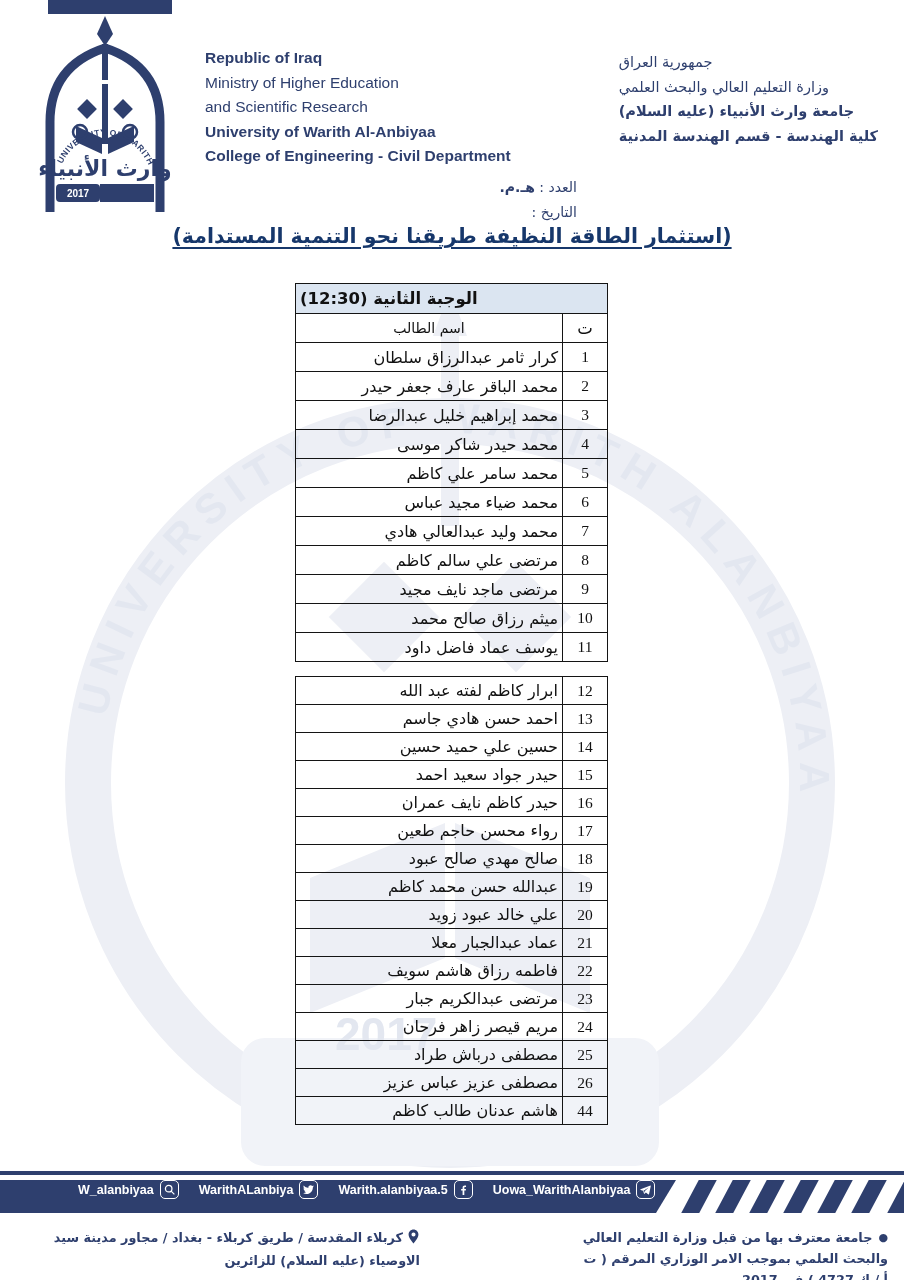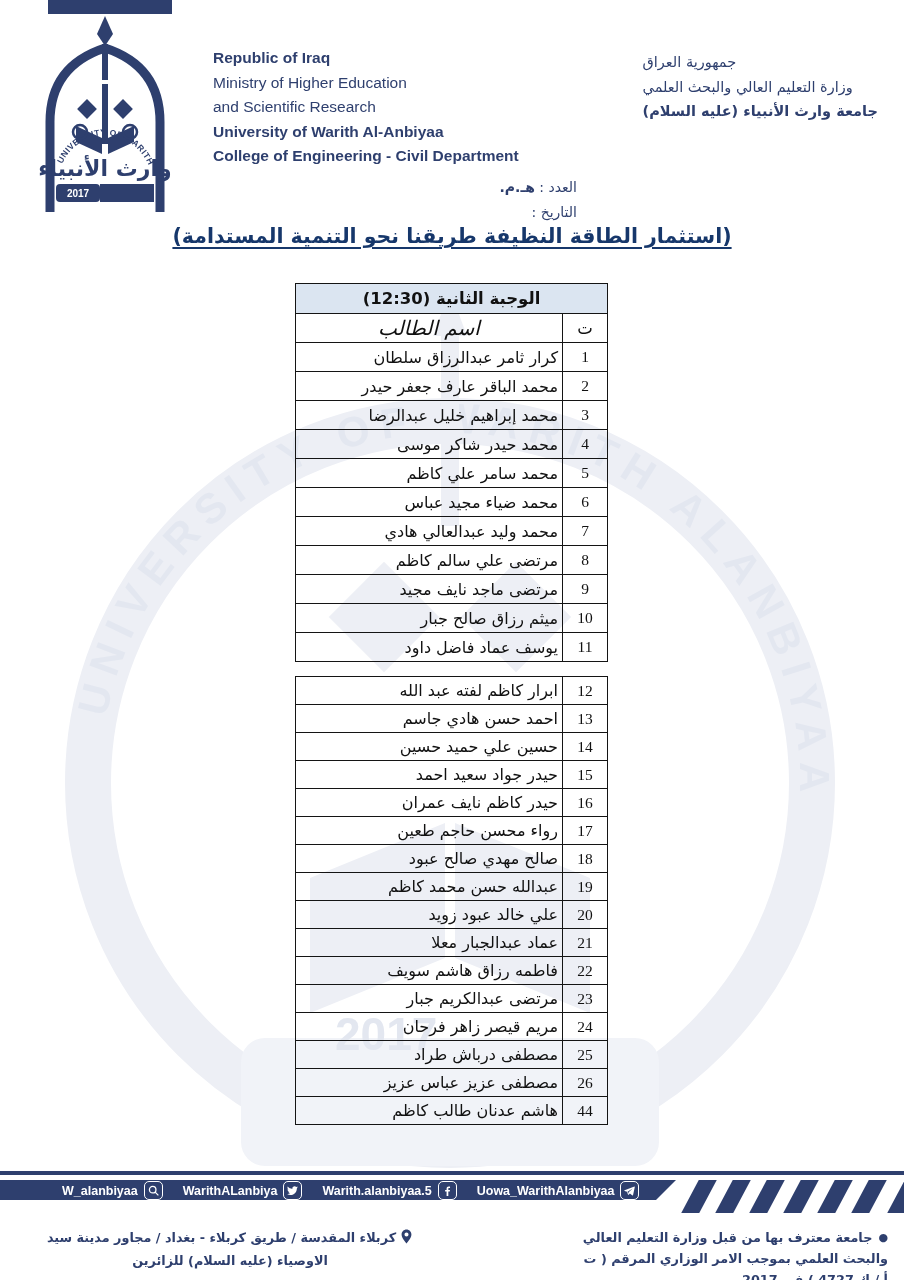--- a/index.html
+++ b/index.html
@@ -4,61 +4,61 @@
 <style>
   html,body{margin:0;padding:0;background:#9a9a9a;}
   #page{position:relative;width:904px;height:1280px;background:#ffffff;overflow:hidden;
         font-family:"DejaVu Sans",sans-serif;margin:0 auto;}
   
   #watermark{position:absolute;left:15px;top:278px;z-index:0;pointer-events:none;}
   
   #top-band{position:absolute;left:48px;top:0;width:124px;height:14px;background:#2e3f6e;}
   #logo{position:absolute;left:34px;top:14px;width:142px;height:204px;}
   #en-block{position:absolute;left:205px;top:46px;color:#2e3f6e;
-            font-family:"Liberation Sans",sans-serif;font-size:15.5px;line-height:24.6px;margin-left:8px;}
+            font-family:"Liberation Sans",sans-serif;font-size:15.5px;line-height:24.6px;}
   .en-bold{font-weight:bold;}
   #ar-block{position:absolute;right:26px;top:50px;direction:rtl;text-align:left;
             color:#2e3f6e;font-size:14.5px;line-height:24.6px;}
   .ar-bold{font-weight:bold;}
   #issue-block{position:absolute;right:327px;top:175px;direction:rtl;text-align:right;
                color:#2e3f6e;font-size:14px;line-height:25px;}
   #issue-block .val{font-weight:bold;}
   #doc-title{position:absolute;left:0;top:224px;width:904px;text-align:center;
              direction:rtl;color:#16376b;font-size:20.5px;font-weight:bold;}
   #doc-title span{text-decoration:underline;text-underline-offset:4px;}
   
   .rtable{position:absolute;left:295px;width:313px;border-collapse:collapse;
           direction:rtl;z-index:1;}
   #table1{top:283px;}
   #table2{top:676px;}
   .rtable td,.rtable th{border:1.5px solid #141414;padding:0 4px;color:#111;
           font-weight:normal;background:transparent;}
   .rtable .caption-cell{background:#dbe5f1;font-weight:bold;font-size:16.5px;
-          text-align:center;height:29px;}
-  .rtable .head-name{font-size:20px;text-align:center;height:28px;font-style:italic;}
+          text-align:left;height:29px;}
+  .rtable .head-name{font-size:14px;text-align:center;height:28px;}
   .rtable .head-num{width:36px;font-size:16.5px;text-align:center;}
   #table1 .data-row td{height:28px;}
   #table2 .data-row td{height:27px;margin-top:19px;}
   .cell-num{width:36px;text-align:center;font-size:15.5px;
             font-family:"Liberation Serif",serif;}
   .cell-name{text-align:right;font-size:16px;}
   
   #footer-line{position:absolute;left:0;top:1171px;width:904px;height:4px;background:#2e3f6e;}
-  #social-bar{position:absolute;left:0;top:1180px;width:676px;height:20px;background:#2e3f6e;
+  #social-bar{position:absolute;left:0;top:1180px;width:676px;height:33px;background:#2e3f6e;
       clip-path:polygon(0 0,100% 0,calc(100% - 20px) 100%,0 100%);
-      display:flex;align-items:flex-end;padding-left:62px;box-sizing:border-box;gap:20px;z-index:2;}
+      display:flex;align-items:flex-start;padding-left:78px;box-sizing:border-box;gap:20px;z-index:2;}
   .social-item{display:flex;align-items:center;gap:6px;color:#fff;
       font-family:"Liberation Sans",sans-serif;font-size:12.5px;font-weight:bold;cursor:pointer;}
   .social-icon{width:19px;height:19px;border:1.6px solid #fff;border-radius:5px;
       display:grid;place-items:center;box-sizing:border-box;}
   .social-icon svg{width:13px;height:13px;display:block;}
   #stripes{position:absolute;left:690px;top:1180px;width:260px;height:33px;z-index:1;}
   .stripe{position:absolute;top:0;height:33px;background:#2e3f6e;transform:skewX(-28deg);}
   #address-block{position:absolute;left:40px;top:1227px;width:380px;direction:rtl;
-      text-align:center;color:#2e3f6e;font-size:12.8px;font-weight:bold;line-height:21px;}
+      color:#2e3f6e;font-size:12.8px;font-weight:bold;line-height:21px;}
   #accred-block{position:absolute;right:16px;top:1227px;width:306px;direction:rtl;
       text-align:right;color:#2e3f6e;font-size:12.8px;font-weight:bold;line-height:21px;}
   .inline-ic{display:inline-block;vertical-align:-2px;margin-left:4px;}
   .bullet{display:inline-block;margin-left:6px;font-size:11px;vertical-align:1px;}
 </style>
 </head>
 <body>
 
 <div id="page">
 
@@ -118,20 +118,21 @@
     <div>Ministry of Higher Education</div>
     <div>and Scientific Research</div>
     <div class="en-bold">University of Warith Al-Anbiyaa</div>
     <div class="en-bold">College of Engineering - Civil Department</div>
   </div>
 
   <div id="ar-block">
     <div>جمهورية العراق</div>
     <div>وزارة التعليم العالي والبحث العلمي</div>
     <div class="ar-bold">جامعة وارث الأنبياء (عليه السلام)</div>
+    <div class="ar-bold">كلية الهندسة - قسم الهندسة المدنية</div>
   </div>
 
   <div id="issue-block">
     <div>
       <span>العدد :</span>
       <span class="val">هـ.م.</span>
     </div>
     <div>
       <span>التاريخ :</span>
     </div>
@@ -183,21 +184,21 @@
         <tr class="data-row">
           <td class="cell-num">8</td>
           <td class="cell-name">مرتضى علي سالم كاظم</td>
         </tr>
         <tr class="data-row">
           <td class="cell-num">9</td>
           <td class="cell-name">مرتضى ماجد نايف مجيد</td>
         </tr>
         <tr class="data-row">
           <td class="cell-num">10</td>
-          <td class="cell-name">ميثم رزاق صالح جبار</td>
+          <td class="cell-name">ميثم رزاق صالح محمد</td>
         </tr>
         <tr class="data-row">
           <td class="cell-num">11</td>
           <td class="cell-name">يوسف عماد فاضل داود</td>
         </tr>
       </tbody>
   </table>
 
   <table id="table2" class="rtable">
     <tbody id="tbody2">

